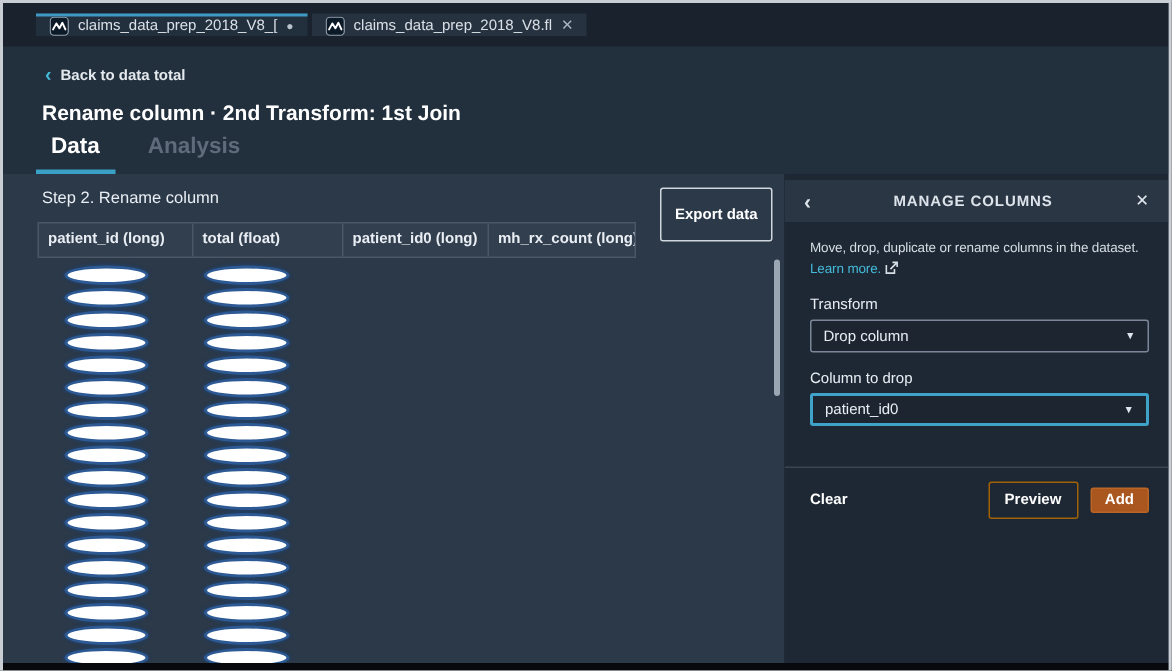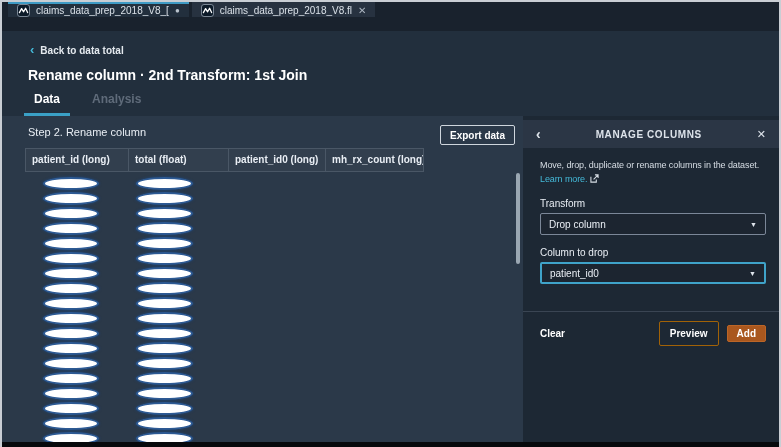--- a/index.html
+++ b/index.html
@@ -7,44 +7,44 @@
   body { font-family:"Liberation Sans", sans-serif; }
 
   .window{
     position:relative; width:781px; height:447px;
     border:2px solid #c9ced4; border-bottom:none;
     background:#19222d; overflow:hidden;
     display:flex; flex-direction:column;
   }
 
   
-  .tabbar{ height:29px; display:flex; align-items:flex-start; padding-left:6px; background:#19222d; flex:0 0 auto;}
+  .tabbar{ height:29px; display:flex; align-items:center; padding-left:22px; background:#19222d; flex:0 0 auto;}
   .etab{ display:flex; align-items:center; gap:6px; padding:0 9px; font-size:10px; color:#d9e0e7; border-top:2px solid transparent; cursor:default; white-space:nowrap;}
   .etab.active{ background:#222f3d; border-top-color:#3e9ac4;}
   .etab.inactive{ background:#273240; margin-left:3px;}
   .etab .dot{ font-size:8px; color:#b9c3cd; line-height:1;}
   .etab .x{ font-size:10px; color:#aab4bf; line-height:1;}
   .flowicon{ flex:0 0 auto; display:block; }
 
   
   .app-header{ height:85px; background:#222f3d; position:relative; flex:0 0 auto;}
   .backlink{ position:absolute; top:13px; left:28px; font-size:10px; font-weight:bold; color:#e4e9ee; display:flex; align-items:center; gap:6px; cursor:pointer;}
   .backlink .chev{ color:#44b9d8; font-size:13px; font-weight:bold; line-height:1; margin-top:-1px;}
   .page-title{ position:absolute; top:36px; left:26px; font-size:14px; font-weight:bold; color:#ffffff;}
   .page-tabs{ position:absolute; bottom:0; left:22px; display:flex;}
-  .ptab{ font-size:12px; font-weight:bold; padding:0 10px 7px 10px; margin-right:12px; color:#5f6b7a; border-bottom:3px solid transparent; cursor:pointer;}
+  .ptab{ font-size:15px; font-weight:bold; padding:0 10px 7px 10px; margin-right:12px; color:#5f6b7a; border-bottom:3px solid transparent; cursor:pointer;}
   .ptab.active{ color:#ffffff; border-bottom-color:#3aa0c6;}
 
   
   .app-body{ flex:1 1 auto; display:flex; overflow:hidden;}
   .left{ flex:1 1 auto; position:relative; background:#2b3949; overflow:hidden;}
 
   .step-row{ position:relative; height:32px;}
   .step-label{ position:absolute; left:26px; top:10px; font-size:11px; color:#e9eef4;}
-  .export-btn{ position:absolute; right:8px; top:9px; height:20px; padding:0 9px; background:transparent; border:1px solid #cfd6dd; border-radius:2px; font-size:10px; font-weight:bold; color:#ffffff; font-family:"Liberation Sans", sans-serif; cursor:pointer;}
+  .export-btn{ position:absolute; right:8px; top:9px; height:36px; padding:0 9px; background:transparent; border:1px solid #cfd6dd; border-radius:2px; font-size:10px; font-weight:bold; color:#ffffff; font-family:"Liberation Sans", sans-serif; cursor:pointer;}
 
   .dtable{ margin-left:23px; width:399px;}
   .thead{ display:flex; height:24px; background:#323f4e; border:1px solid #4a5766;}
   .th{ padding:5px 0 0 6px; font-size:10px; font-weight:bold; color:#e9eef4; border-right:1px solid #4a5766; overflow:hidden; white-space:nowrap;}
   .th:nth-child(1){ width:103px;}
   .th:nth-child(2){ width:100px;}
   .th:nth-child(3){ width:97px;}
   .th:nth-child(4){ width:97px; border-right:none;}
 
   .tbody{ padding-top:4px;}

